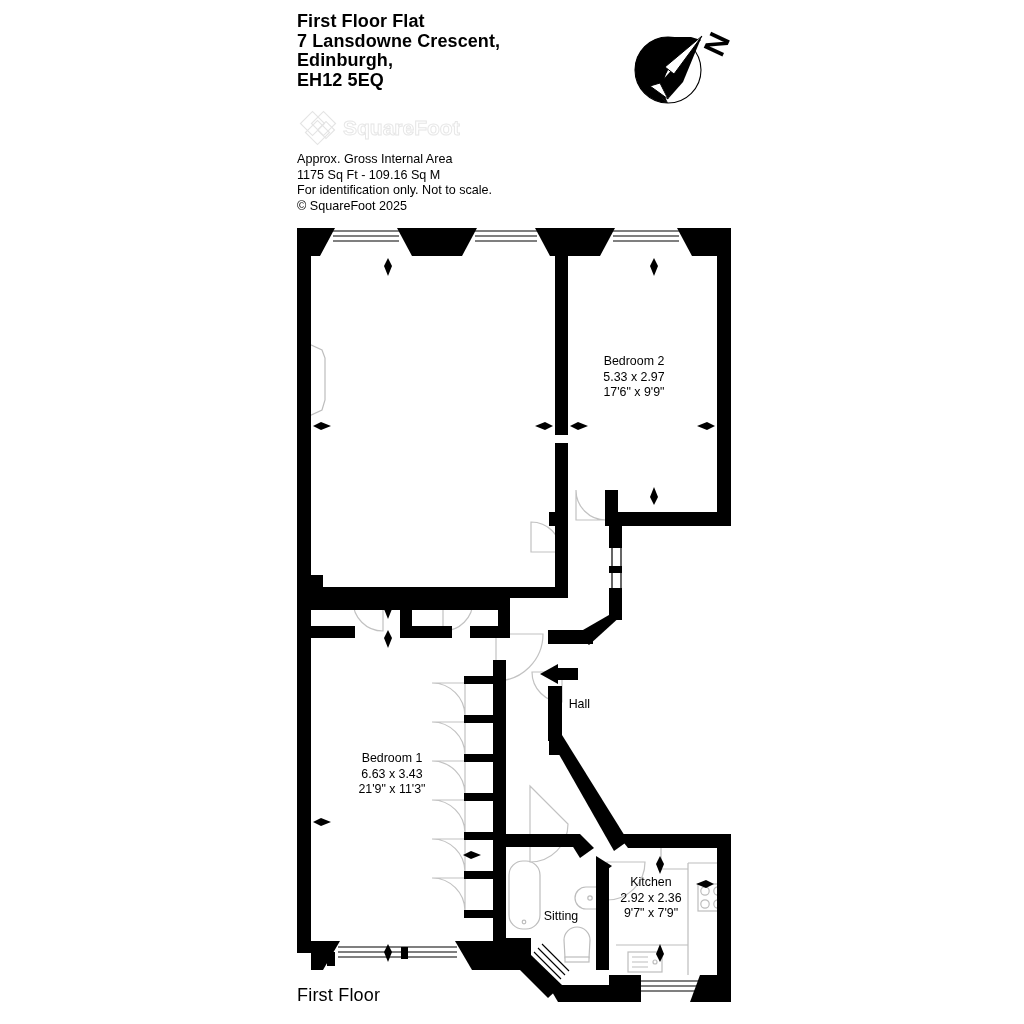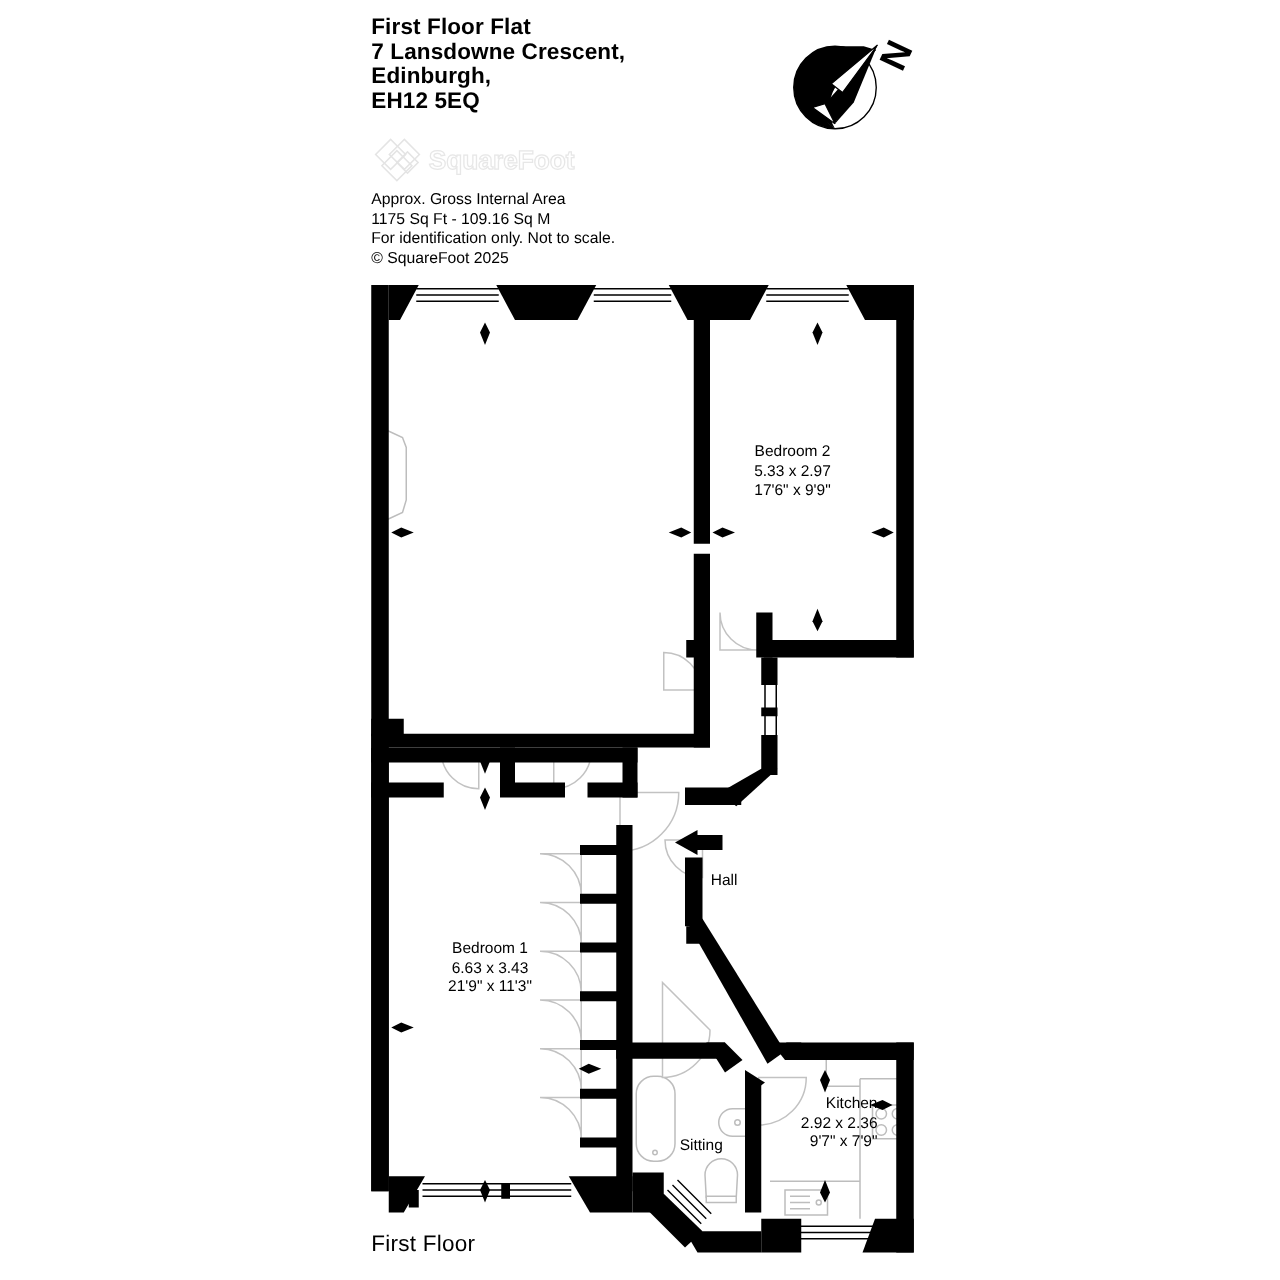--- a/index.html
+++ b/index.html
@@ -42,21 +42,21 @@
 
   
   .rlabel{position:absolute;text-align:center;}
   .rlabel div{font-size:12.4px;line-height:15.6px;white-space:nowrap;}
 
   #lbl-sitting{left:374px;top:365px;width:120px;}
   #lbl-bed2{left:574px;top:354px;width:120px;}
   #lbl-bed1{left:306px;top:751px;width:172px;text-align:center;}
   #lbl-hall{left:528px;top:697px;width:62px;text-align:right;}
   #lbl-bath{left:512px;top:909px;width:98px;}
-  #lbl-kitchen{left:600px;top:875px;width:102px;text-align:right;}
+  #lbl-kitchen{left:600px;top:875px;width:102px;}
 </style>
 </head>
 <body>
 
 <div id="root">
 
   <div class="hdr">
     <div class="line">First Floor Flat</div>
     <div class="line">7 Lansdowne Crescent,</div>
     <div class="line">Edinburgh,</div>

